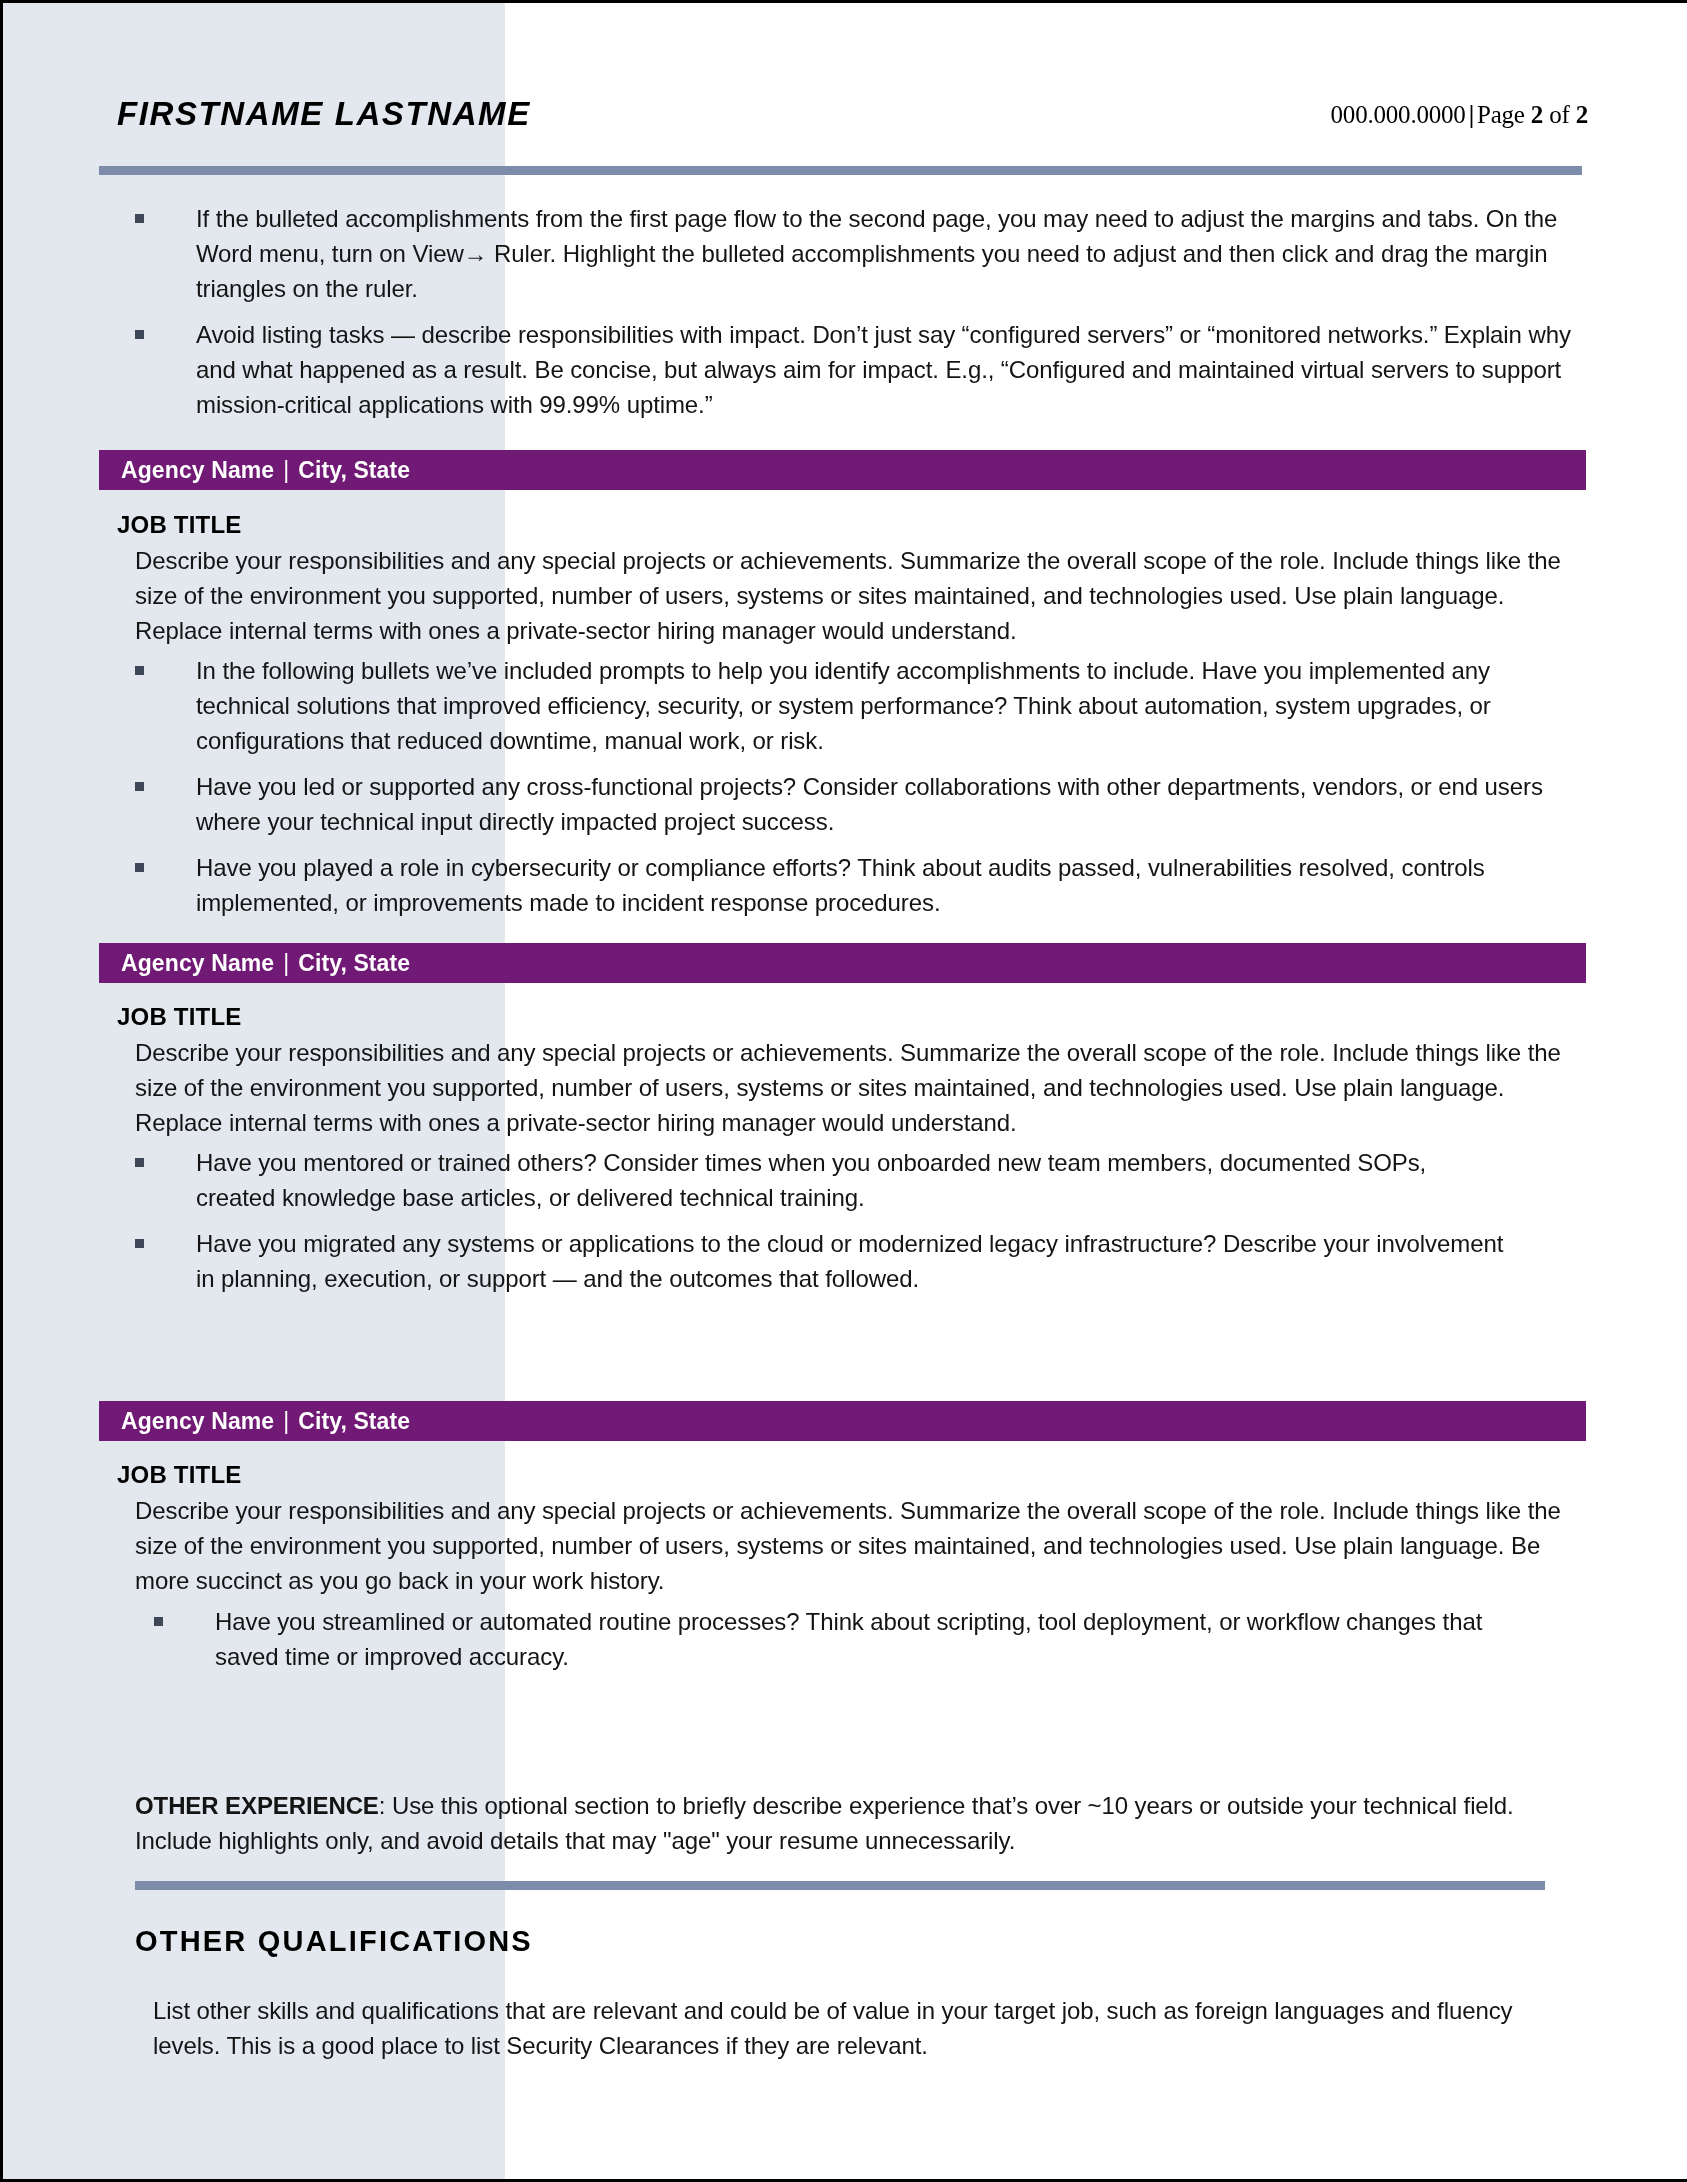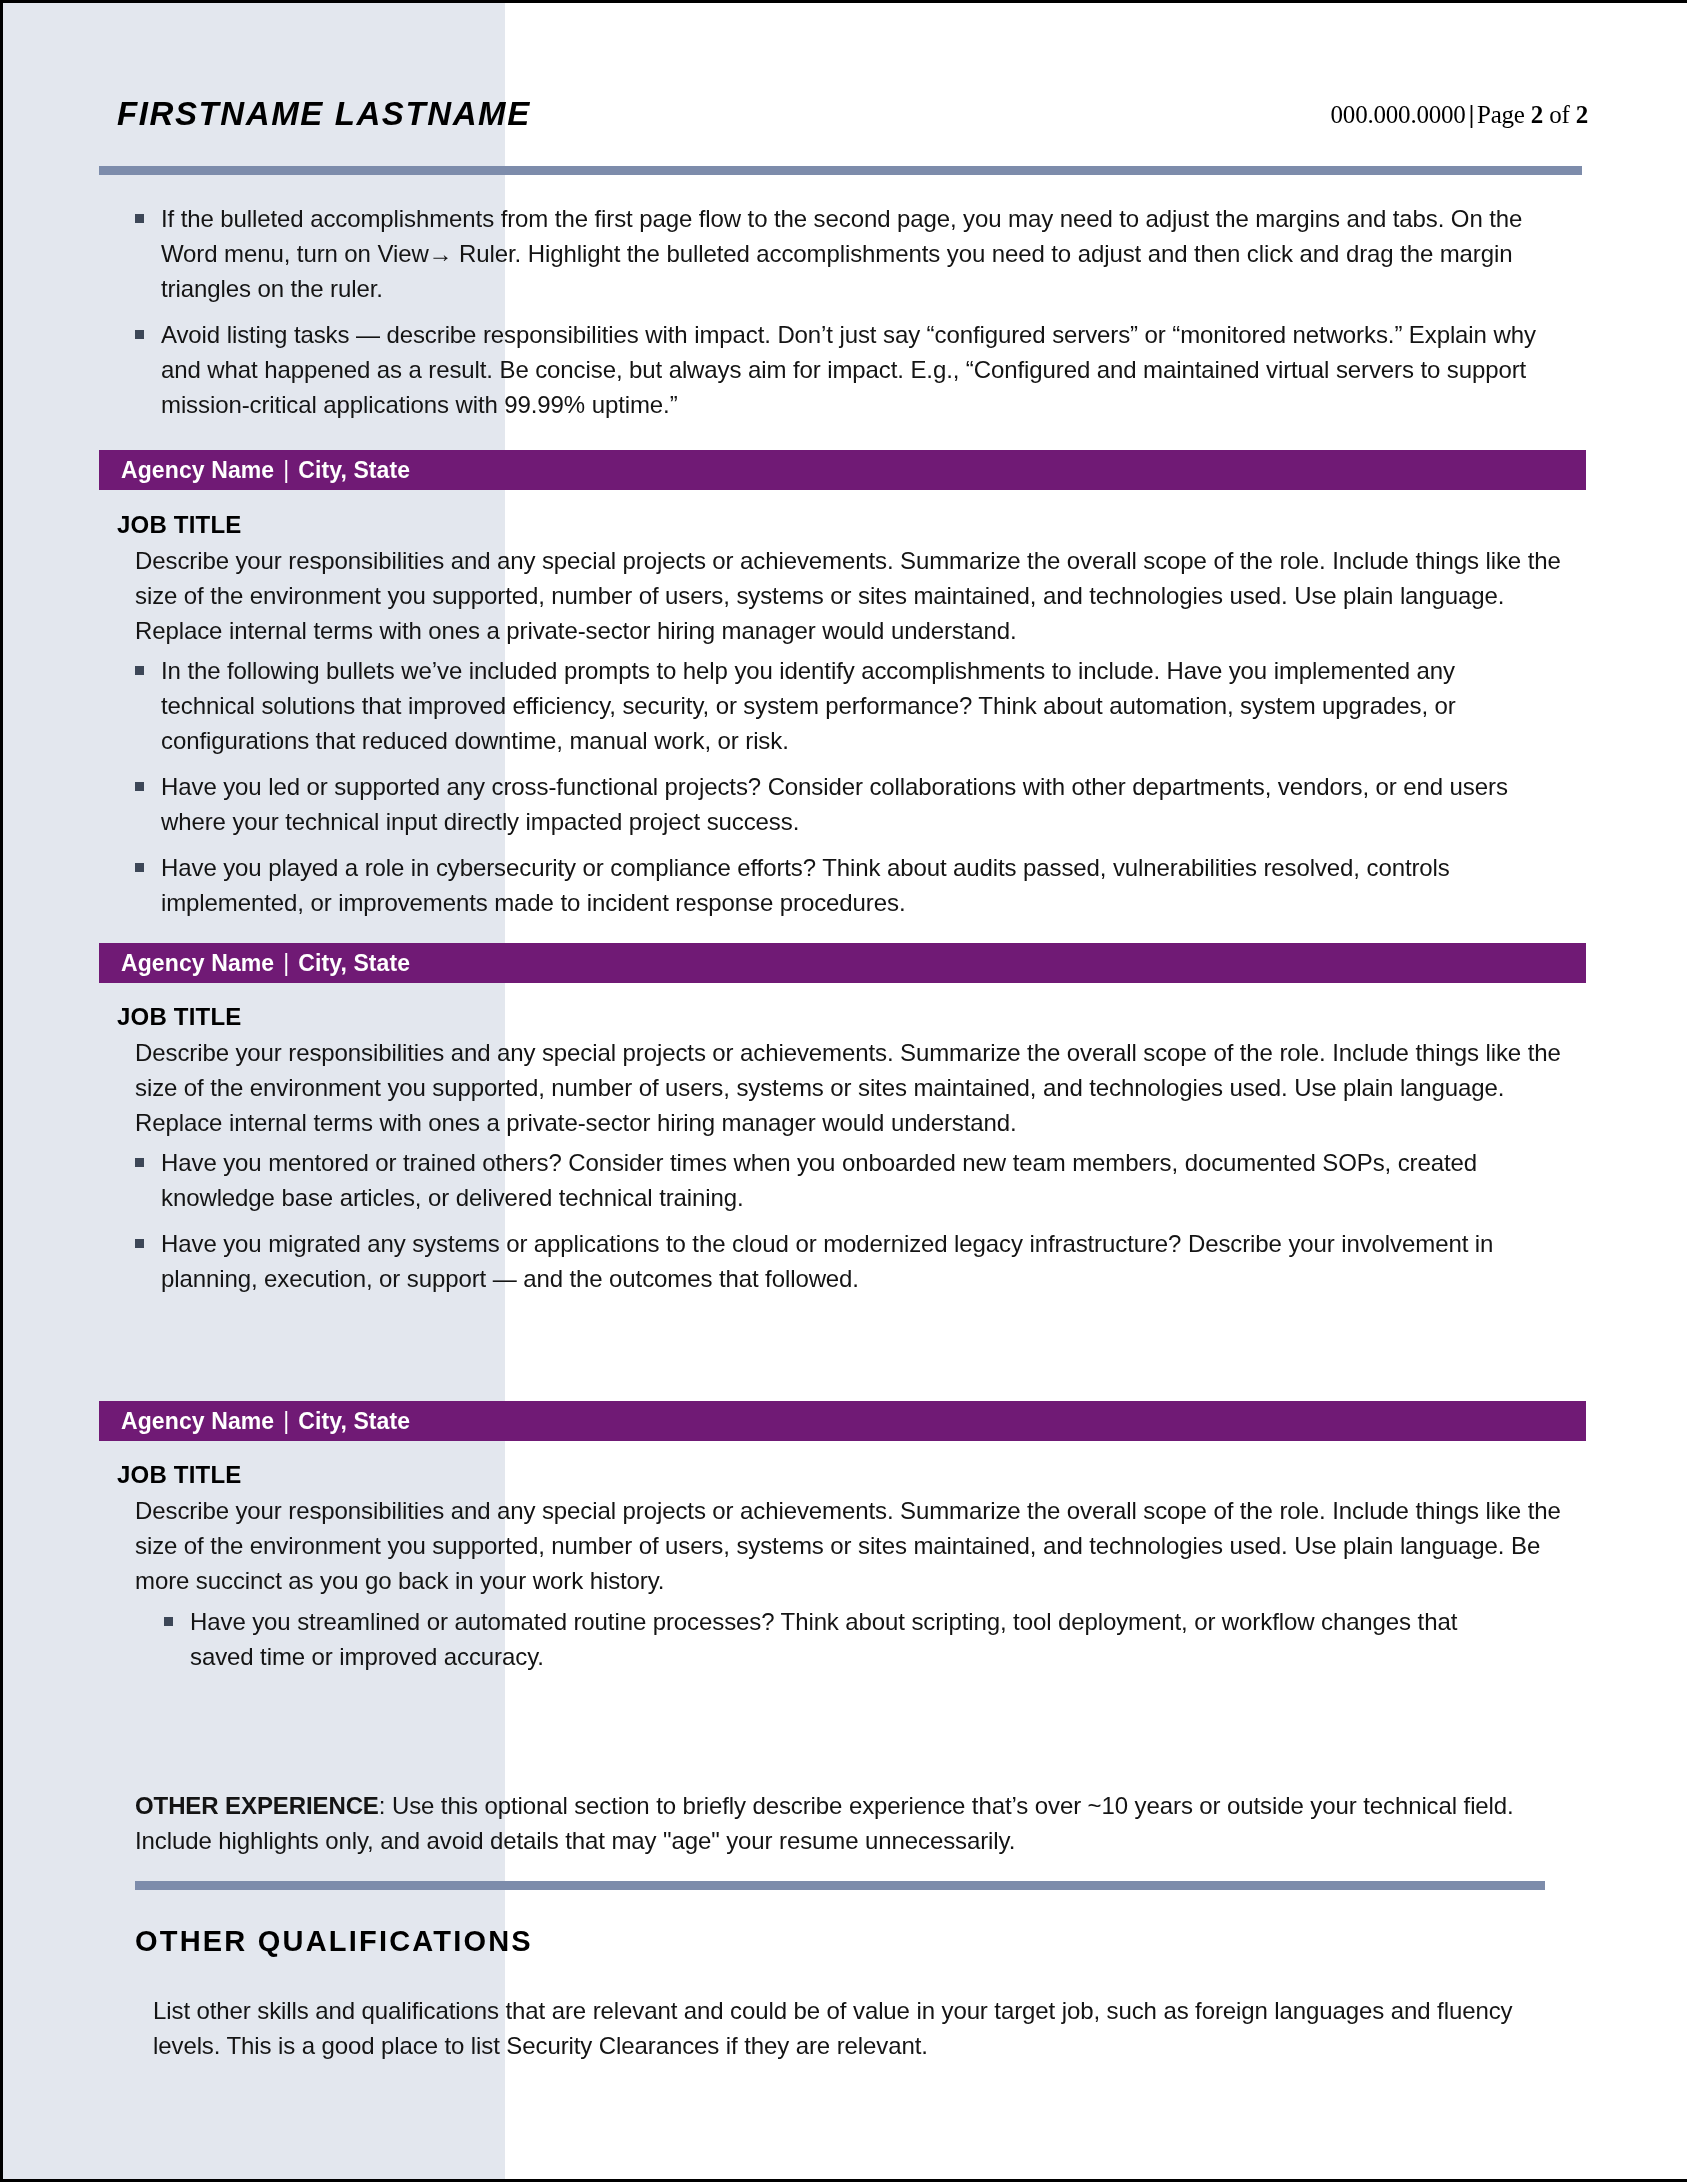--- a/index.html
+++ b/index.html
@@ -127,21 +127,21 @@
   .bullet-mark {
     position: absolute;
     left: 0;
     top: 13px;
     width: 9px;
     height: 9px;
     background: #3d4757;
   }
   .bullet-text {
     display: block;
-    margin-left: 26px;
+    margin-left: 61px;
     font-size: 24px;
     line-height: 35px;
     color: #141414;
     letter-spacing: -0.1px;
   }
 
   
   .job-bar {
     position: absolute;
     left: 99px;
@@ -290,21 +290,21 @@
     </div>
 
     <div class="job-bar" style="top:1401px;">
       <div class="job-bar-left">
         <span>Agency Name</span><span class="sep">|</span><span>City, State</span>
       </div>
       <div class="job-bar-right">Month 20XX to Month 20XX</div>
     </div>
     <div class="job-title" style="top:1461px;">JOB TITLE</div>
     <div class="para" style="left:117px; top:1493px; width:1426px;">Describe your responsibilities and any special projects or achievements. Summarize the overall scope of the role. Include things like the size of the environment you supported, number of users, systems or sites maintained, and technologies used. Use plain language. Be more succinct as you go back in your work history.</div>
-    <div class="bullets" style="left:164px; top:1604px; width:1337px;">
+    <div class="bullets" style="left:154px; top:1604px; width:1337px;">
       <div class="bullet-row">
         <span class="bullet-mark"></span>
         <span class="bullet-text">Have you streamlined or automated routine processes? Think about scripting, tool deployment, or workflow changes that saved time or improved accuracy.</span>
       </div>
     </div>
 
     <div class="other-exp" style="top:1788px;">
       <span class="lead">OTHER EXPERIENCE</span><span>: Use this optional section to briefly describe experience that’s over ~10 years or outside your technical field. Include highlights only, and avoid details that may "age" your resume unnecessarily.</span>
     </div>
 

